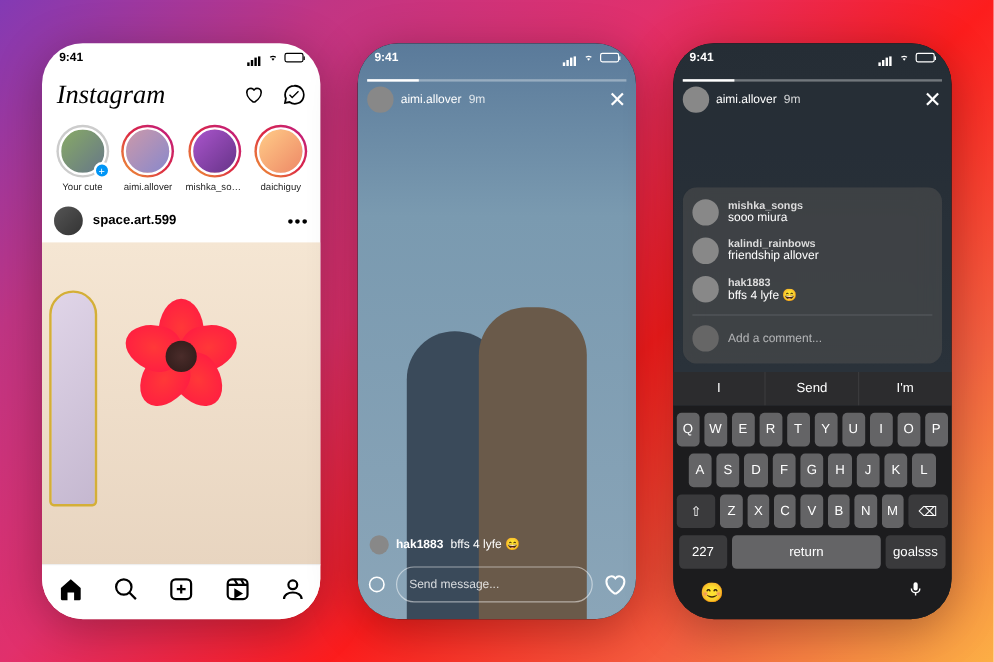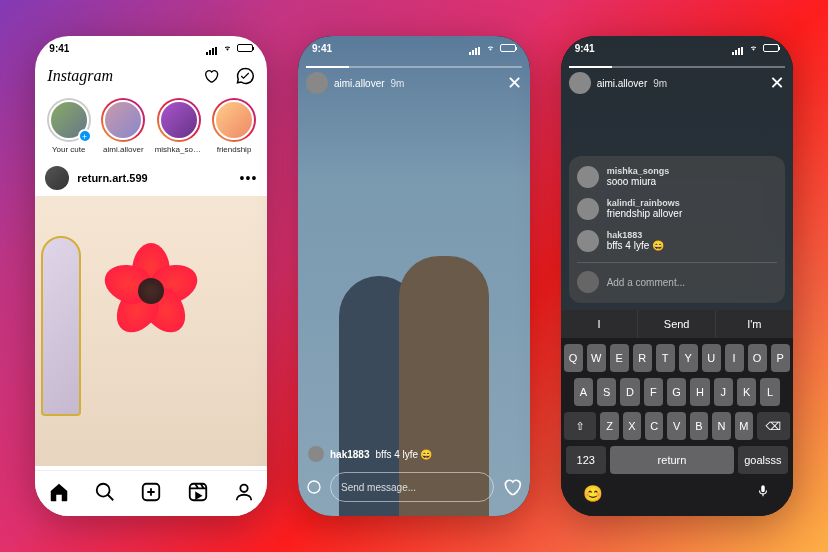--- a/index.html
+++ b/index.html
@@ -44,21 +44,21 @@
   .batt::after { content: ""; position: absolute; right: -2px; top: 2px; width: 1px; height: 3px; background: currentColor; }
   .batt-fill { background: currentColor; height: 100%; width: 90%; }
 
   
   .ig-header {
     display: flex;
     align-items: center;
     justify-content: space-between;
     padding: 6px 12px;
   }
-  .ig-logo { font-family: cursive; font-size: 16px; font-weight: 500; font-style: italic; }
+  .ig-logo { font-family: cursive; font-size: 22px; font-weight: 500; font-style: italic; }
   .ig-header-icons { display: flex; gap: 14px; }
   .icon { width: 20px; height: 20px; display: flex; align-items: center; justify-content: center; }
   .heart-outline { width: 18px; height: 16px; }
   .messenger { width: 18px; height: 18px; }
 
   .stories-row {
     display: flex;
     gap: 8px;
     padding: 6px 10px;
     overflow: hidden;
@@ -267,28 +267,28 @@
     <div class="story">
       <div class="story-ring">
           <div class="story-avatar" style="background:linear-gradient(135deg,#a5c,#638)"></div>
         </div>
       <span class="story-name">mishka_songs</span>
     </div>
     <div class="story">
       <div class="story-ring">
           <div class="story-avatar" style="background:linear-gradient(135deg,#fc8,#e86)"></div>
         </div>
-      <span class="story-name">friendship</span>
+      <span class="story-name">daichiguy</span>
     </div>
   </div>
 
   <div class="post-head">
     <div class="post-user">
       <div class="post-avatar" style="background:linear-gradient(135deg,#555,#333)"></div>
-      <span class="post-username">return.art.599</span>
+      <span class="post-username">space.art.599</span>
     </div>
     <span class="post-more">•••</span>
   </div>
 
   <div class="post-image">
     <div class="mirror"></div>
     <div class="flower">
       <div class="petal"></div>
         <div class="petal"></div>
         <div class="petal"></div>
@@ -452,21 +452,21 @@
           <div class="key">X</div>
           <div class="key">C</div>
           <div class="key">V</div>
           <div class="key">B</div>
           <div class="key">N</div>
           <div class="key">M</div>
         </div>
       <div class="key key-dark key-wide">⌫</div>
     </div>
     <div class="kb-bottom">
-      <div class="key key-dark" style="flex:1.3">123</div>
+      <div class="key key-dark" style="flex:1.3">227</div>
       <div class="key key-space">return</div>
       <div class="key key-dark" style="flex:1.6">goalsss</div>
     </div>
     <div class="kb-footer">
       <span>😊</span>
       <svg width="14" height="14" viewBox="0 0 24 24" fill="#fff">
           <path d="M12 14a3 3 0 0 0 3-3V5a3 3 0 0 0-6 0v6a3 3 0 0 0 3 3zm5-3a5 5 0 0 1-10 0H5a7 7 0 0 0 6 6.9V21h2v-3.1A7 7 0 0 0 19 11h-2z"></path>
         </svg>
     </div>
   </div>

